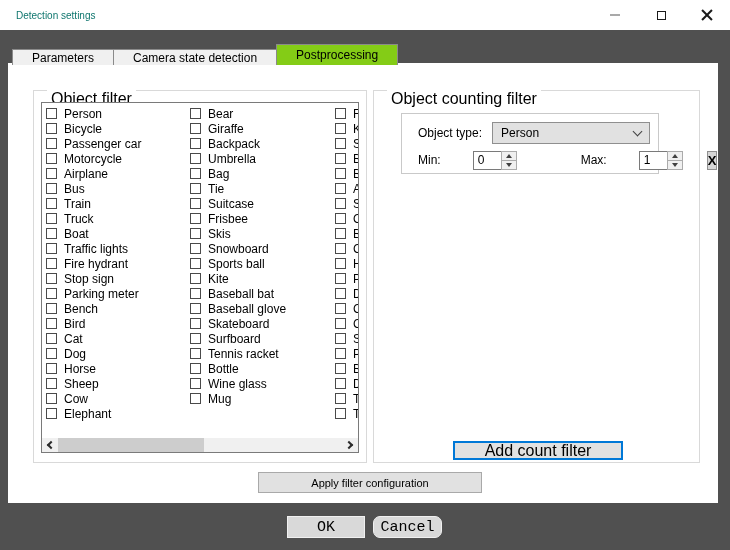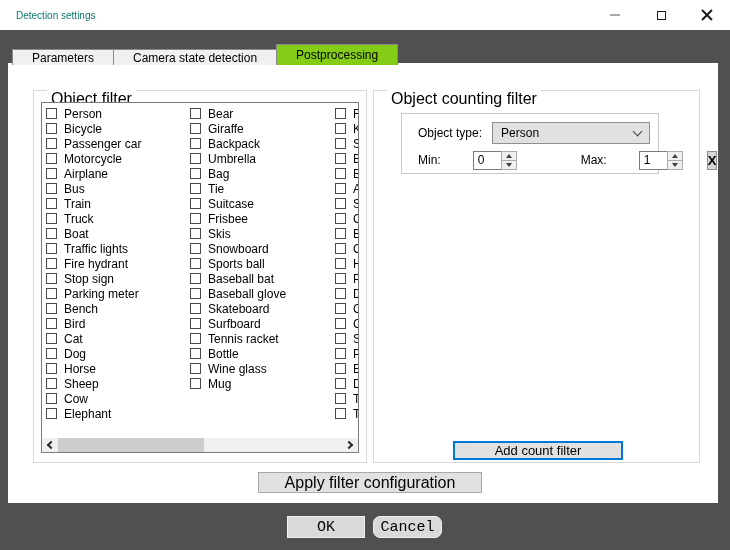--- a/index.html
+++ b/index.html
@@ -118,26 +118,26 @@
     margin-left:auto; width:58px; height:19px;
     background:#d6d6d6; border:1px solid #8f8f8f;
     display:flex; align-items:center; justify-content:center;
     font-weight:bold; font-size:13px;
   }
 
   
   .add-btn {
     position:absolute; left:79px; top:350px; width:170px; height:19px;
     background:#e1e1e1; border:2px solid #0078d7;
-    display:flex; align-items:center; justify-content:center; font-size:13px;
+    display:flex; align-items:center; justify-content:center; font-size:16px;
   }
   .apply-btn {
     position:absolute; left:250px; top:409px; width:224px; height:21px;
     background:#e1e1e1; border:1px solid #a9a9a9;
-    display:flex; align-items:center; justify-content:center; font-size:16px;
+    display:flex; align-items:center; justify-content:center; font-size:11px;
   }
   .ok-btn, .cancel-btn {
     position:absolute; top:516px; height:22px;
     background:#d9d9d9; border:1px solid #f0f0f0;
     display:flex; align-items:center; justify-content:center; font-size:15px; z-index:5;font-family:Liberation Mono, monospace;
   }
   .ok-btn { left:287px; width:78px; }
   .cancel-btn { left:373px; width:69px;border-radius:7px; }
 </style>
 </head>
@@ -299,20 +299,24 @@
               <span class="cbx"></span>
               <span class="cbx-label">Skis</span>
             </div>
             <div class="cbx-row">
               <span class="cbx"></span>
               <span class="cbx-label">Snowboard</span>
             </div>
             <div class="cbx-row">
               <span class="cbx"></span>
               <span class="cbx-label">Sports ball</span>
+            </div>
+            <div class="cbx-row">
+              <span class="cbx"></span>
+              <span class="cbx-label">Kite</span>
             </div>
             <div class="cbx-row">
               <span class="cbx"></span>
               <span class="cbx-label">Baseball bat</span>
             </div>
             <div class="cbx-row">
               <span class="cbx"></span>
               <span class="cbx-label">Baseball glove</span>
             </div>
             <div class="cbx-row">

